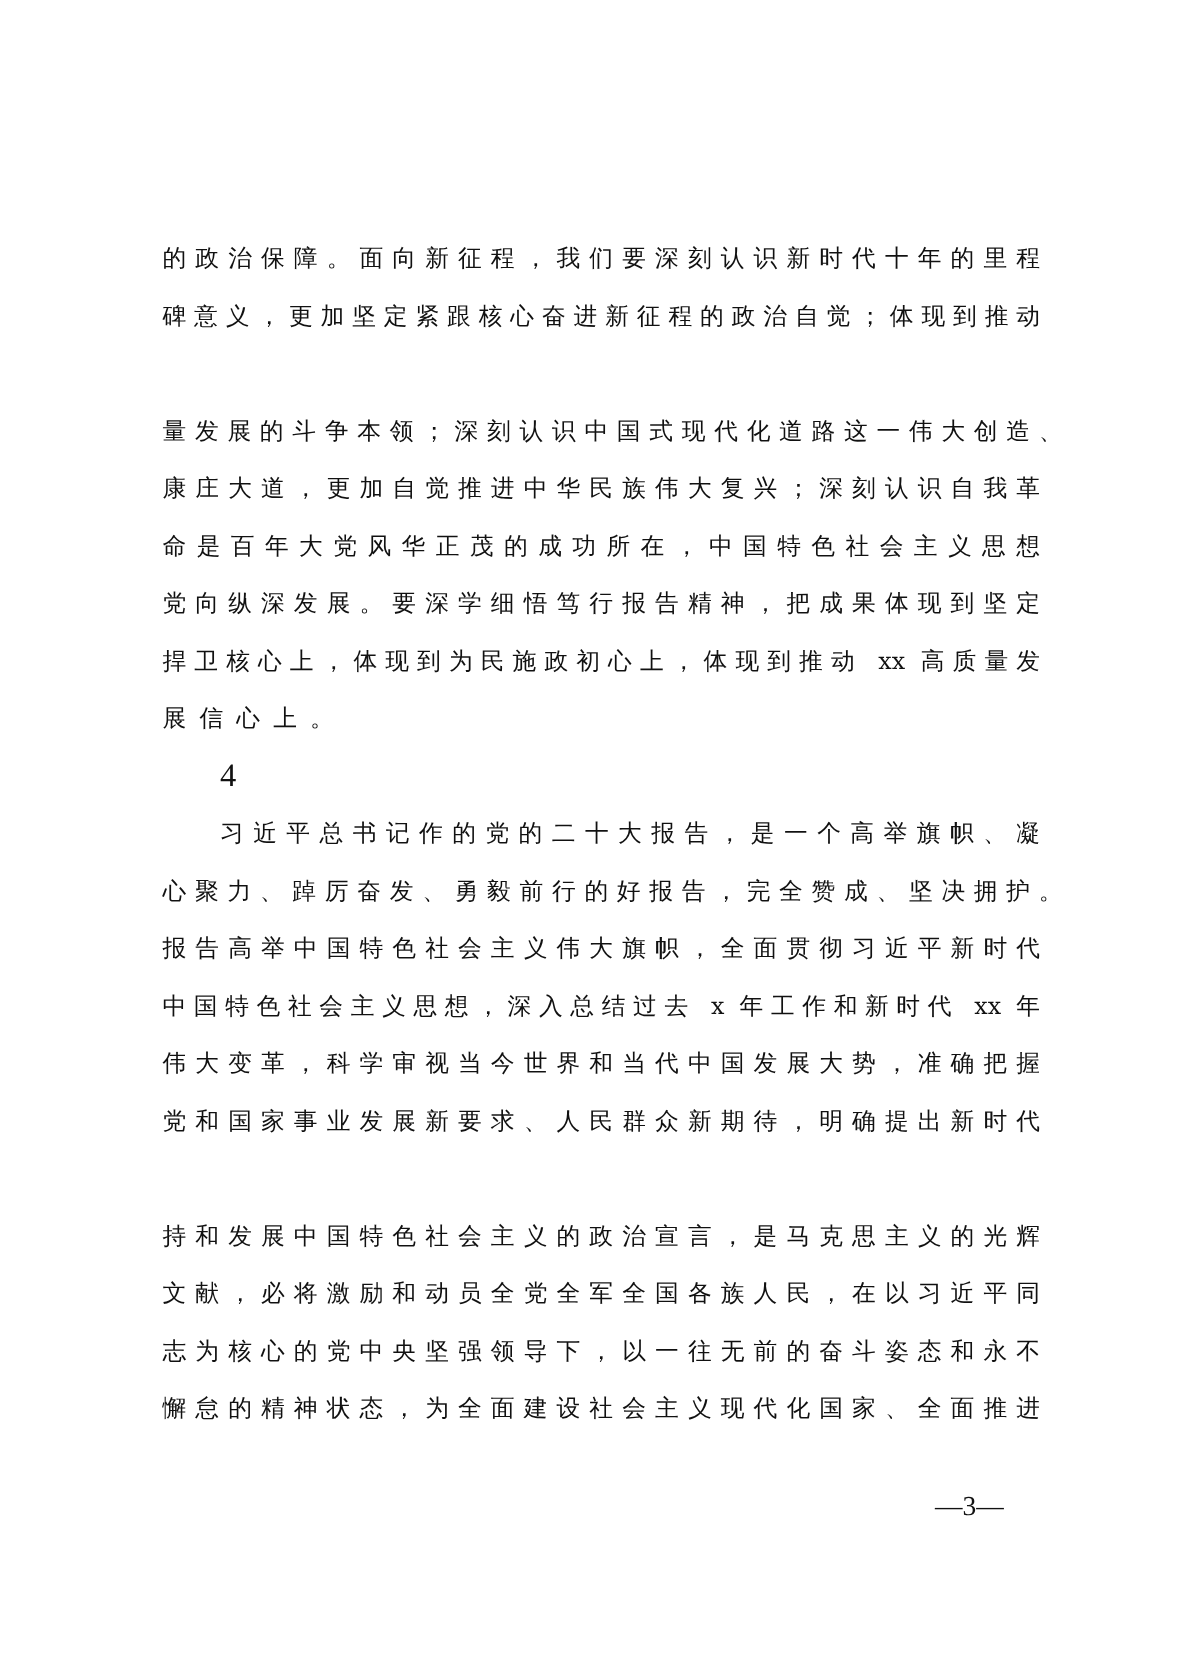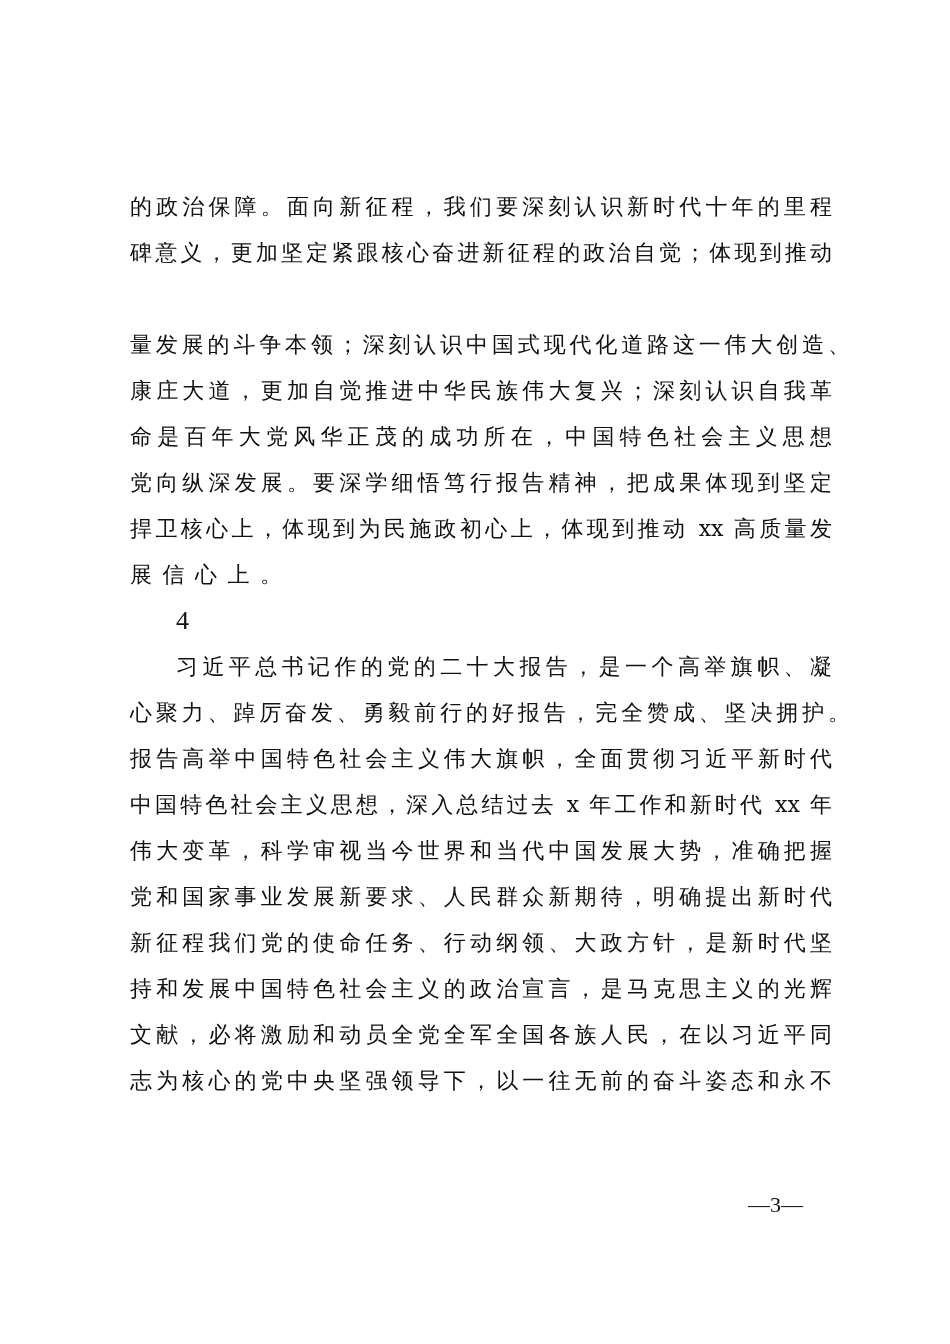--- a/index.html
+++ b/index.html
@@ -1,18 +1,18 @@
 <!DOCTYPE html>
 <html><head>
   <meta charset="utf-8">
   <style>
     html, body { margin: 0; padding: 0; background: #ffffff; }
     body { width: 950px; height: 1344px; position: relative; overflow: hidden; font-family: "DejaVu Serif", serif; color: #111; }
     .page { position: absolute; left: 0; top: 0; width: 950px; height: 1344px; background: #fff; }
-    .line { position: absolute; left: 130px; width: 702px; height: 40px; font-size: 22px; line-height: 40px; white-space: nowrap; letter-spacing: 10.5px; }
+    .line { position: absolute; left: 130px; width: 702px; height: 40px; font-size: 19px; line-height: 40px; white-space: nowrap; letter-spacing: 10.5px; }
     .line.justify { text-align: justify; text-align-last: justify; letter-spacing: 0; }
     .heading-num { position: absolute; left: 176px; font-size: 26px; line-height: 40px; font-family: "Liberation Serif", serif; }
     .page-number { position: absolute; left: 748px; top: 1190px; font-size: 22px; line-height: 30px; font-family: "Liberation Serif", serif; }
   </style>
 </head>
 <body>
 
 <div class="page">
 
   <div class="line justify" style="top:187px">的政治保障。面向新征程，我们要深刻认识新时代十年的里程</div>
@@ -25,19 +25,19 @@
   <div class="line" style="top:555px">展信心上。</div>
 
   <div class="heading-num" style="top:601px">4</div>
 
   <div class="line justify" style="top:647px; left:176px; width:656px">习近平总书记作的党的二十大报告，是一个高举旗帜、凝</div>
   <div class="line justify" style="top:693px; width:720px">心聚力、踔厉奋发、勇毅前行的好报告，完全赞成、坚决拥护。</div>
   <div class="line justify" style="top:739px">报告高举中国特色社会主义伟大旗帜，全面贯彻习近平新时代</div>
   <div class="line justify" style="top:831px">伟大变革，科学审视当今世界和当代中国发展大势，准确把握</div>
   <div class="line justify" style="top:785px">中国特色社会主义思想，深入总结过去 x 年工作和新时代 xx 年</div>
   <div class="line justify" style="top:877px">党和国家事业发展新要求、人民群众新期待，明确提出新时代</div>
-  <div class="line justify" style="top:923px">新征程我们党的使命任务、行动纲领、大政方针，是新时代坚</div>
   <div class="line justify" style="top:1015px">文献，必将激励和动员全党全军全国各族人民，在以习近平同</div>
   <div class="line justify" style="top:969px">持和发展中国特色社会主义的政治宣言，是马克思主义的光辉</div>
   <div class="line justify" style="top:1061px">志为核心的党中央坚强领导下，以一往无前的奋斗姿态和永不</div>
+  <div class="line justify" style="top:1107px">懈怠的精神状态，为全面建设社会主义现代化国家、全面推进</div>
 
   <div class="page-number">—3—</div>
 </div>
 
 </body></html>

